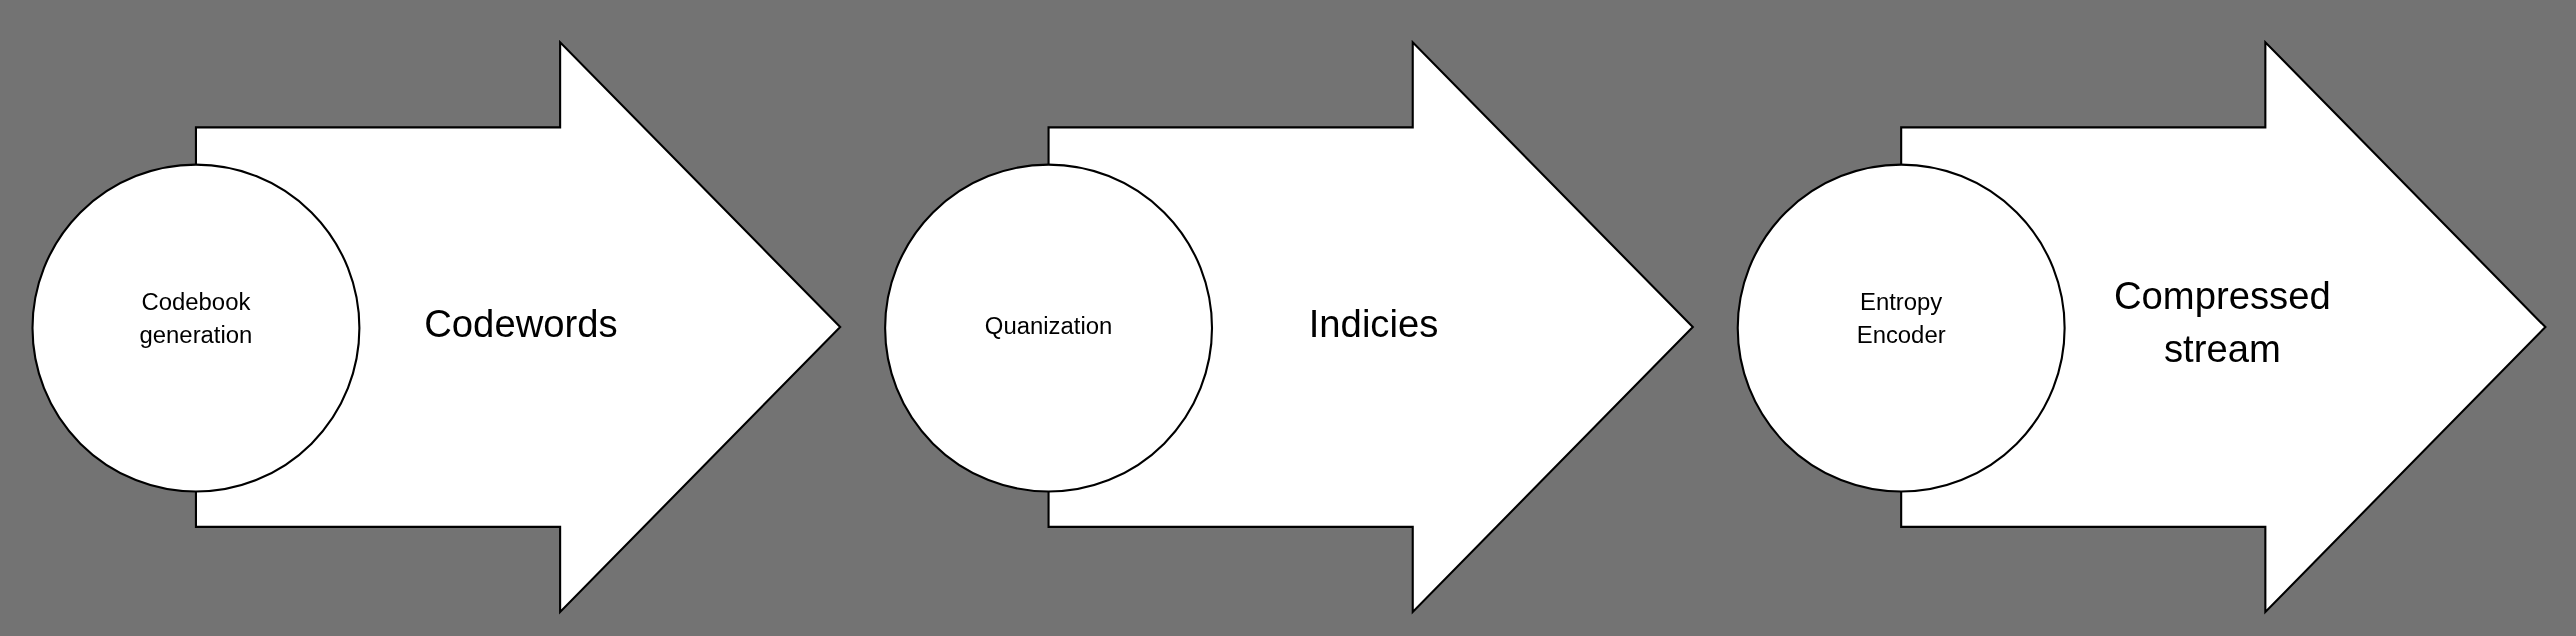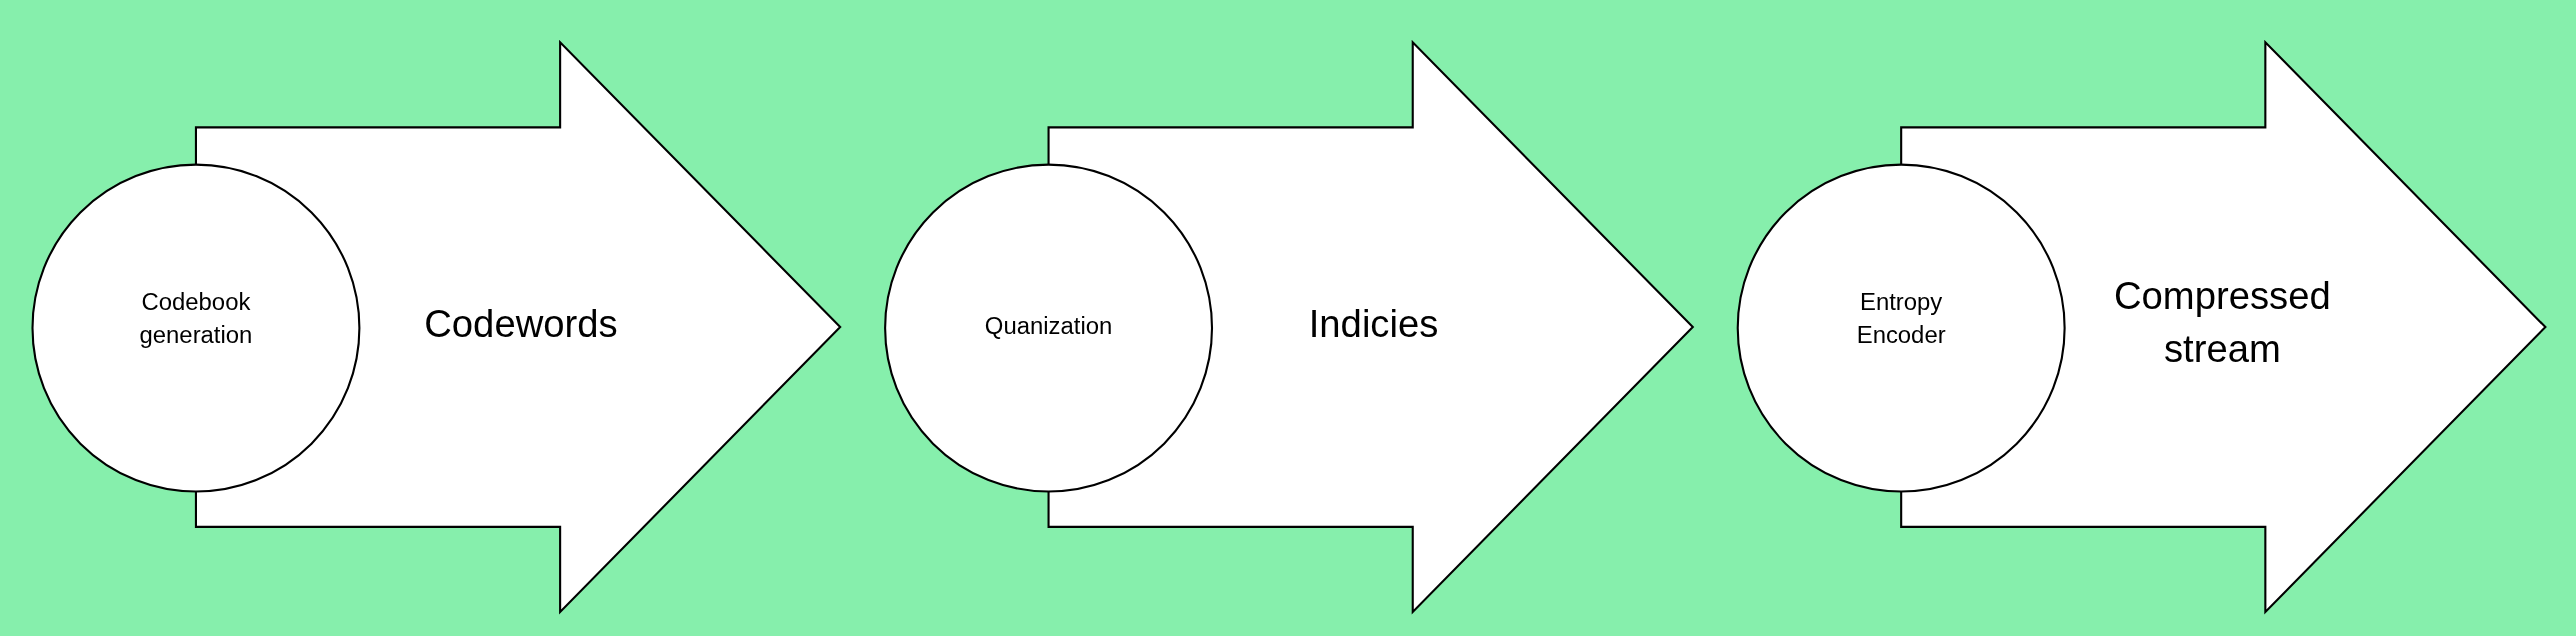--- a/index.html
+++ b/index.html
@@ -10,21 +10,21 @@
   body {
     width: 2576px;
     height: 637px;
     font-family: "Liberation Sans", sans-serif;
     overflow: hidden;
   }
   #diagram-root {
     position: relative;
     width: 2576px;
     height: 637px;
-    background: #86efac;
+    background: #737373;
   }
   svg.flow {
     display: block;
     width: 2576px;
     height: 637px;
   }
   .arrow-outline {
     fill: #ffffff;
     stroke: #000000;
     stroke-width: 2.2;

